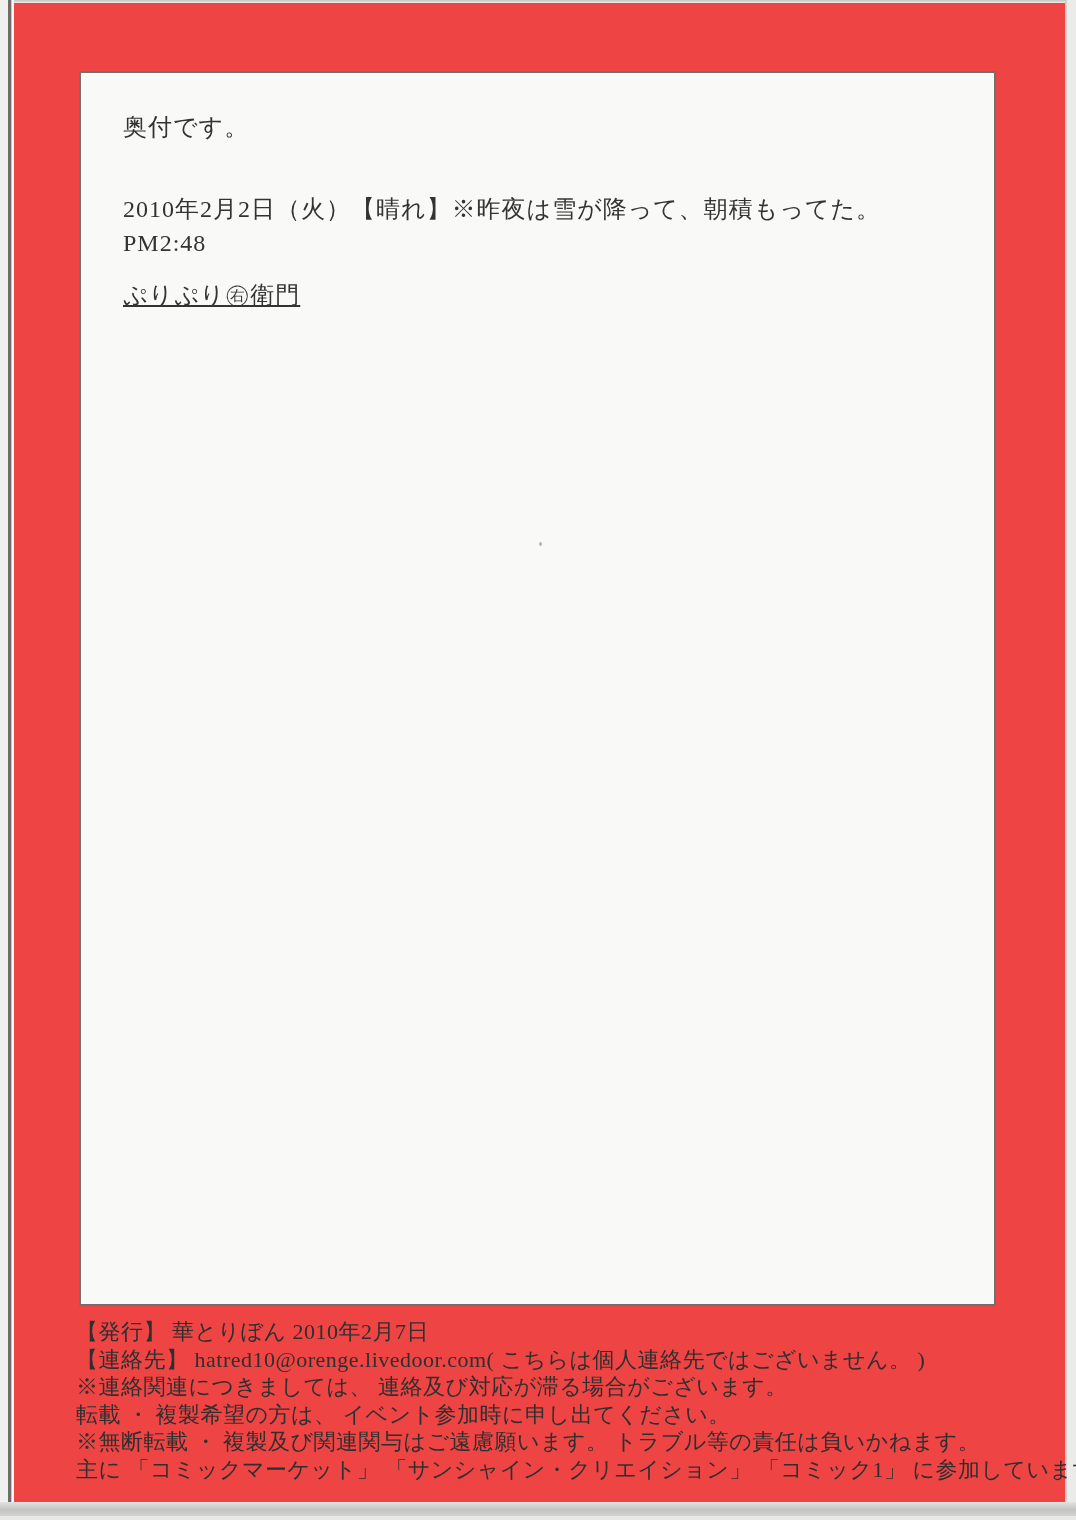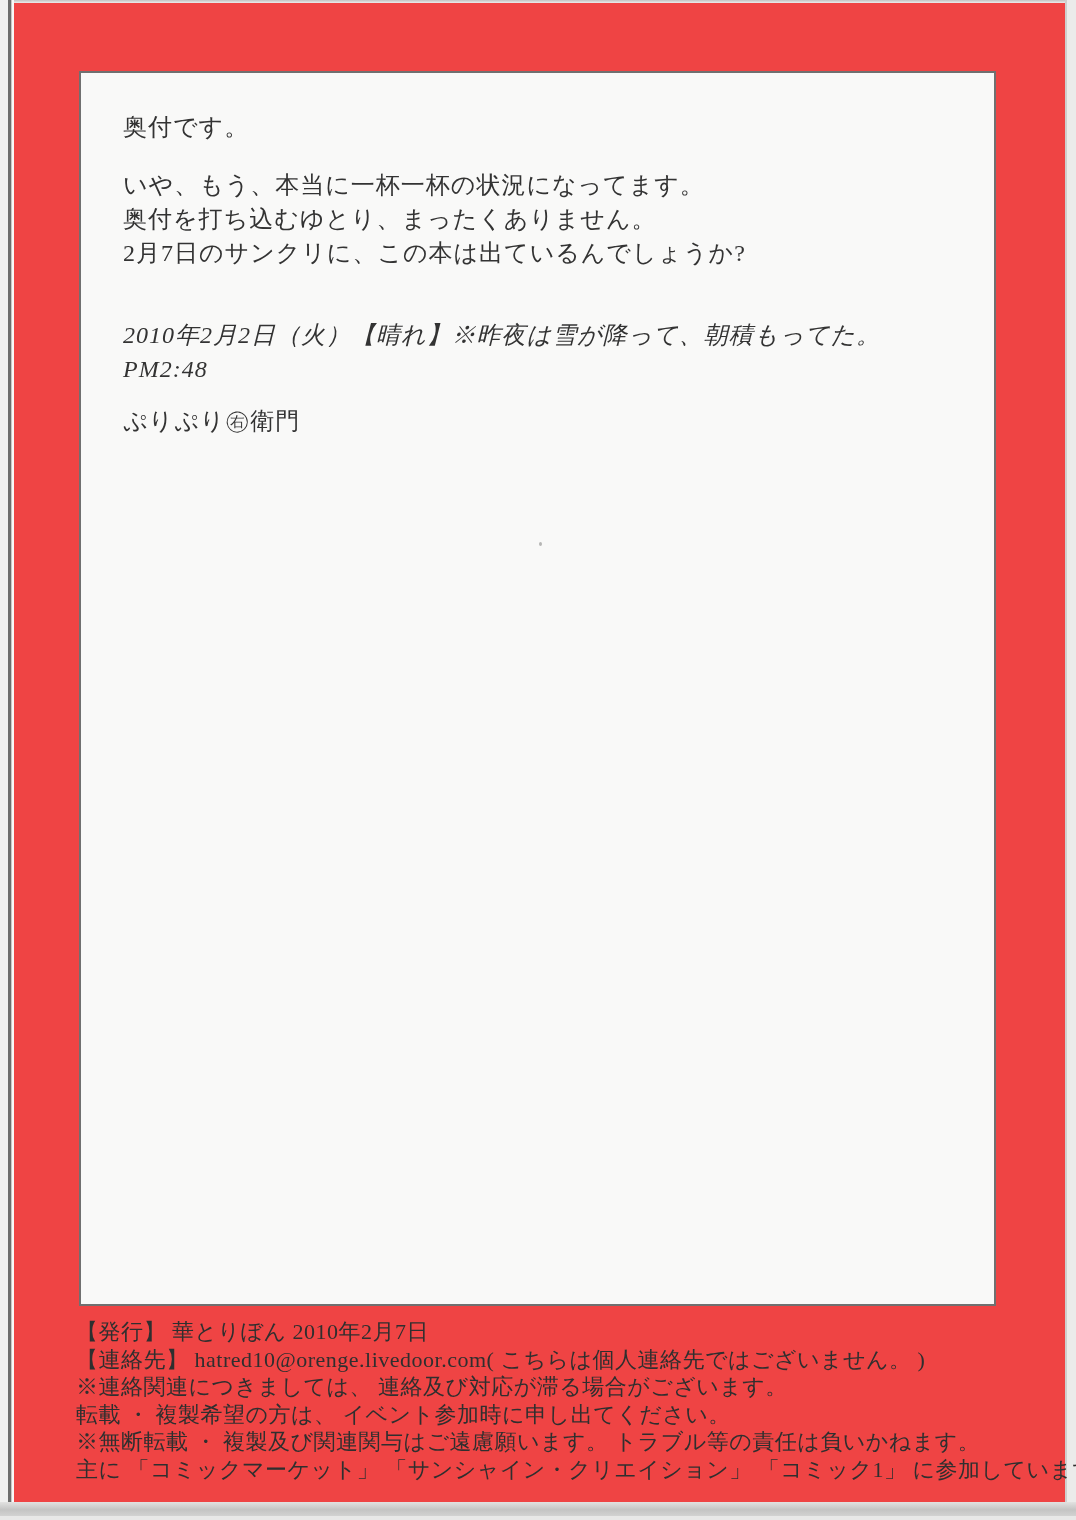--- a/index.html
+++ b/index.html
@@ -50,22 +50,22 @@
     background: #f9f9f8;
   }
   .frame-content {
     padding: 37px 30px 0 42px;
     font-size: 24px;
     line-height: 34px;
     letter-spacing: 1px;
   }
   .frame-content p { margin: 0; }
   .p-body     { margin-top: 24px !important; }
-  .p-datetime { margin-top: 48px !important; font-style: italic; }
-  .p-author   { margin-top: 18px !important; }
+  .p-datetime { margin-top: 48px !important; }
+  .p-author   { margin-top: 18px !important; text-decoration: underline; }
   .scan-speck {
     position: absolute;
     left: 458px; top: 469px;
     width: 3px; height: 4px;
     background: #9a9a99;
     border-radius: 50%;
     opacity: .7;
   }
   
   .footer-block {
@@ -87,25 +87,20 @@
 
   <div class="edge-top"></div>
   <div class="edge-left"></div>
   <div class="edge-right"></div>
   <div class="edge-bottom"></div>
 
   <div class="colophon-frame">
     <div class="frame-content">
       <p>奥付です。</p>
 
-      <p class="p-body">
-        <span style="display:block">いや、もう、本当に一杯一杯の状況になってます。</span>
-        <span style="display:block">奥付を打ち込むゆとり、まったくありません。</span>
-        <span style="display:block">2月7日のサンクリに、この本は出ているんでしょうか?</span>
-      </p>
 
       <p class="p-datetime">
         <span style="display:block">2010年2月2日（火）【晴れ】※昨夜は雪が降って、朝積もってた。</span>
         <span style="display:block">PM2:48</span>
       </p>
 
       <p class="p-author">ぷりぷり㊨衛門</p>
     </div>
     <div class="scan-speck"></div>
   </div>

